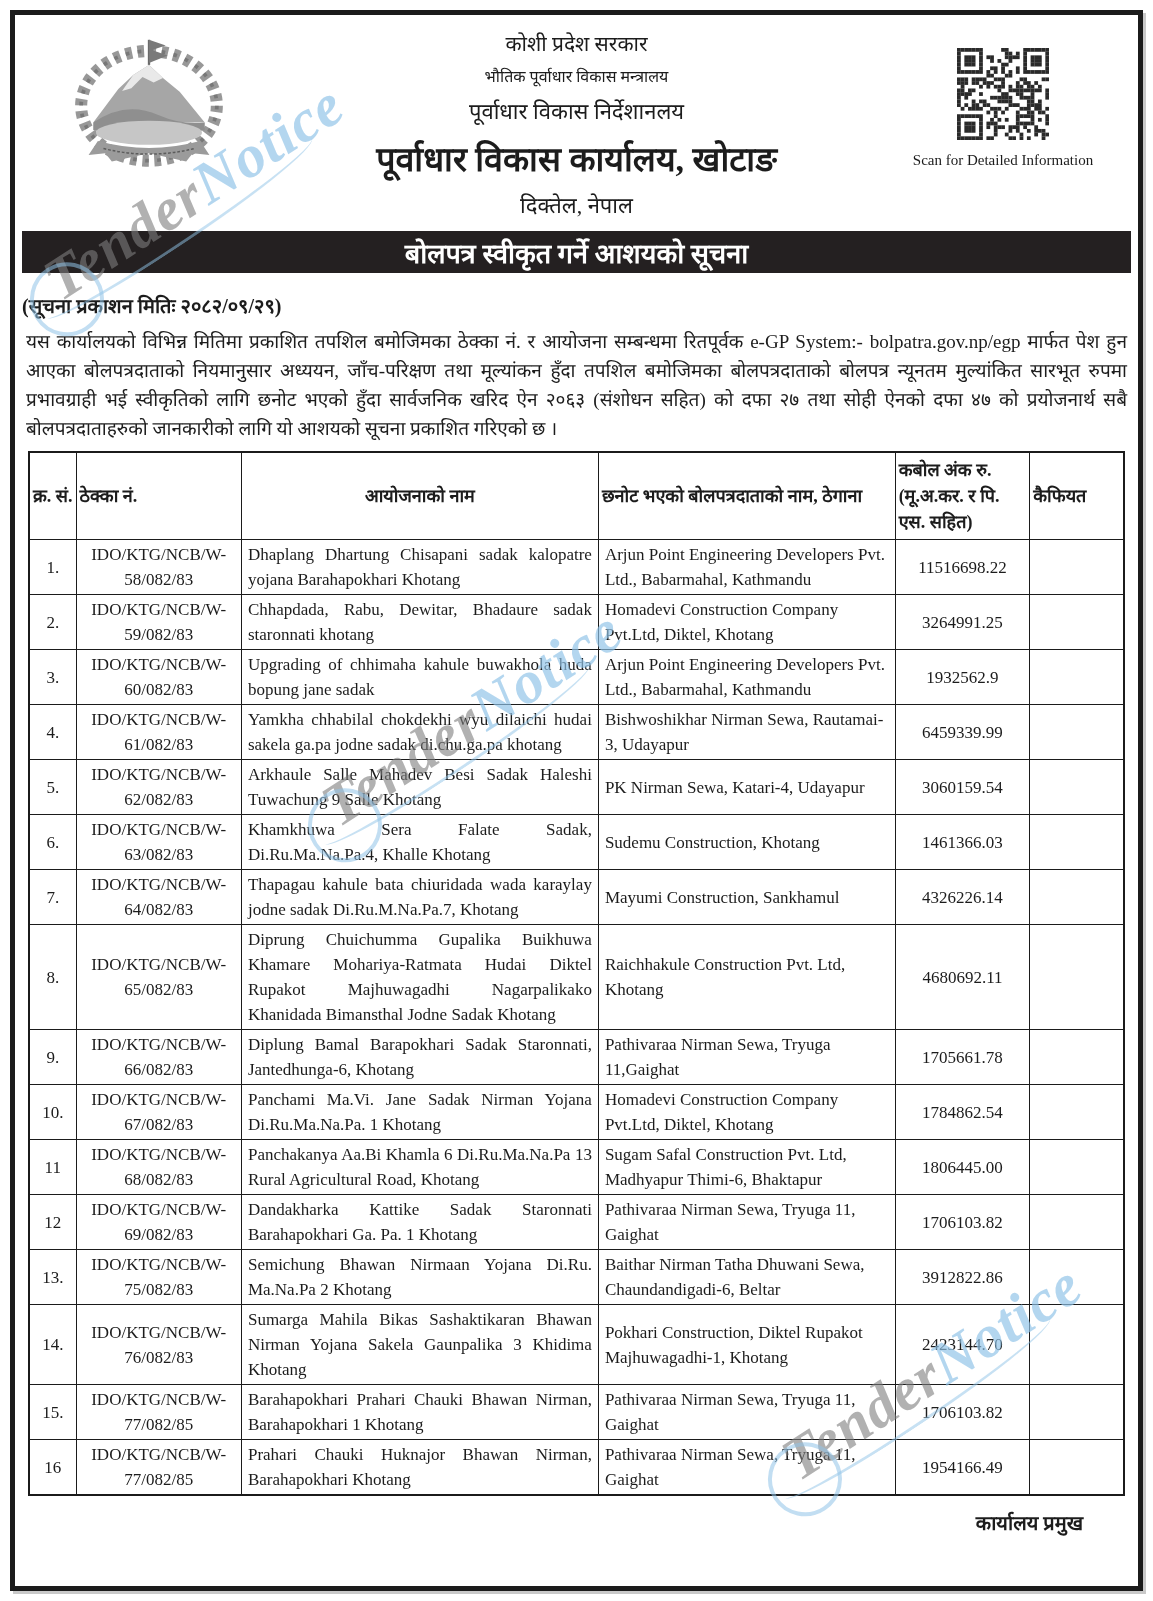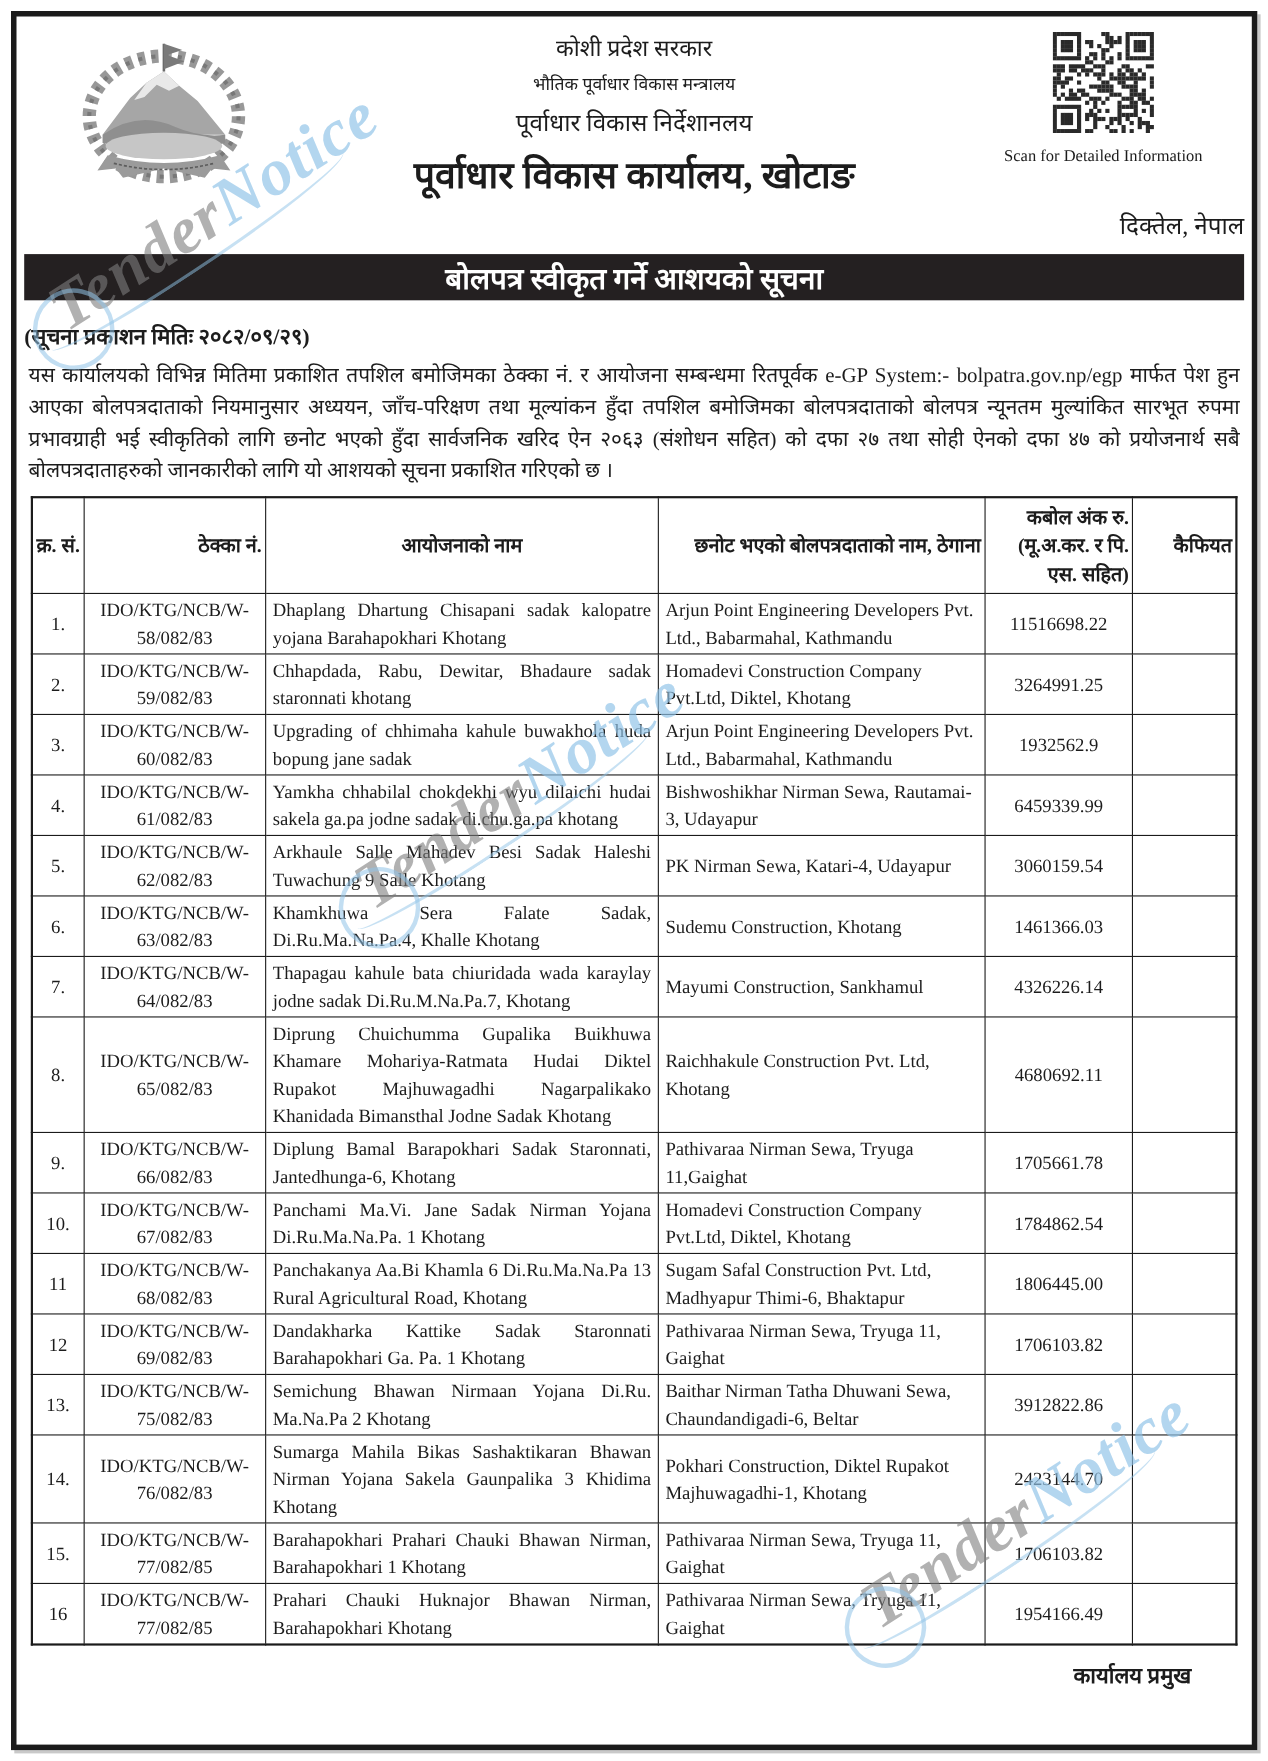--- a/index.html
+++ b/index.html
@@ -8,39 +8,39 @@
   .page{position:absolute;inset:0;background:#fff;}
   .frame{position:absolute;inset:10px;border:5px solid #1b1b1b;background:#fff;
          box-shadow:3px 3px 0 #c9c9c9;padding:12px 7px 0 7px;box-sizing:border-box;}
 
   
   .hdr{position:relative;text-align:center;}
   .hdr-line1{font-size:21px;margin-top:2px;}
   .hdr-line2{font-size:16px;margin-top:8px;}
   .hdr-line3{font-size:22px;margin-top:8px;}
   .hdr-office{font-size:34px;font-weight:bold;margin-top:10px;}
-  .hdr-loc{font-size:22px;margin-top:8px;text-align:right;}
+  .hdr-loc{font-size:22px;margin-top:8px;}
   .emblem{position:absolute;left:48px;top:4px;}
-  .qr-wrap{position:absolute;right:28px;top:0;width:200px;text-align:center;}
+  .qr-wrap{position:absolute;right:28px;top:19px;width:200px;text-align:center;}
   .qr-box{display:inline-block;width:92px;height:92px;}
   .qr-caption{font-size:15px;margin-top:8px;white-space:nowrap;}
 
   
   .banner{margin-top:12px;height:42px;background:#242021;color:#ffffff;
           display:flex;align-items:center;justify-content:center;
           font-size:27px;font-weight:bold;}
   .date-line{text-align:left;font-size:20px;font-weight:bold;margin-top:19px;}
   .body-text{font-size:19px;line-height:29px;text-align:justify;margin:8px 4px 0 4px;}
 
   
   table.tender{border-collapse:collapse;width:calc(100% - 12px);margin:8px auto 0 auto;
                table-layout:fixed;border:2.5px solid #1b1b1b;}
   table.tender th,table.tender td{border:1.5px solid #1b1b1b;vertical-align:middle;
                padding:2px 6px;line-height:25px;font-size:17px;}
-  table.tender th{font-weight:bold;font-size:18px;line-height:26px;padding:4px 3px;text-align:right;}
+  table.tender th{font-weight:bold;font-size:18px;line-height:26px;padding:4px 3px;text-align:left;}
   .c-sn{width:4.3%;text-align:center;padding:2px 1px;font-family:Liberation Serif, serif;}
   .c-contract{width:15.1%;text-align:center;}
   .c-project{width:32.6%;text-align:justify;-moz-text-align-last:left;text-align-last:left;}
   .c-bidder{width:27.1%;text-align:left;}
   .c-amount{width:12.3%;text-align:center;}
   .c-remarks{width:8.6%;text-align:center;}
 
   
   .footer-sign{text-align:right;font-size:20px;font-weight:bold;margin:13px 48px 0 0;}
 

